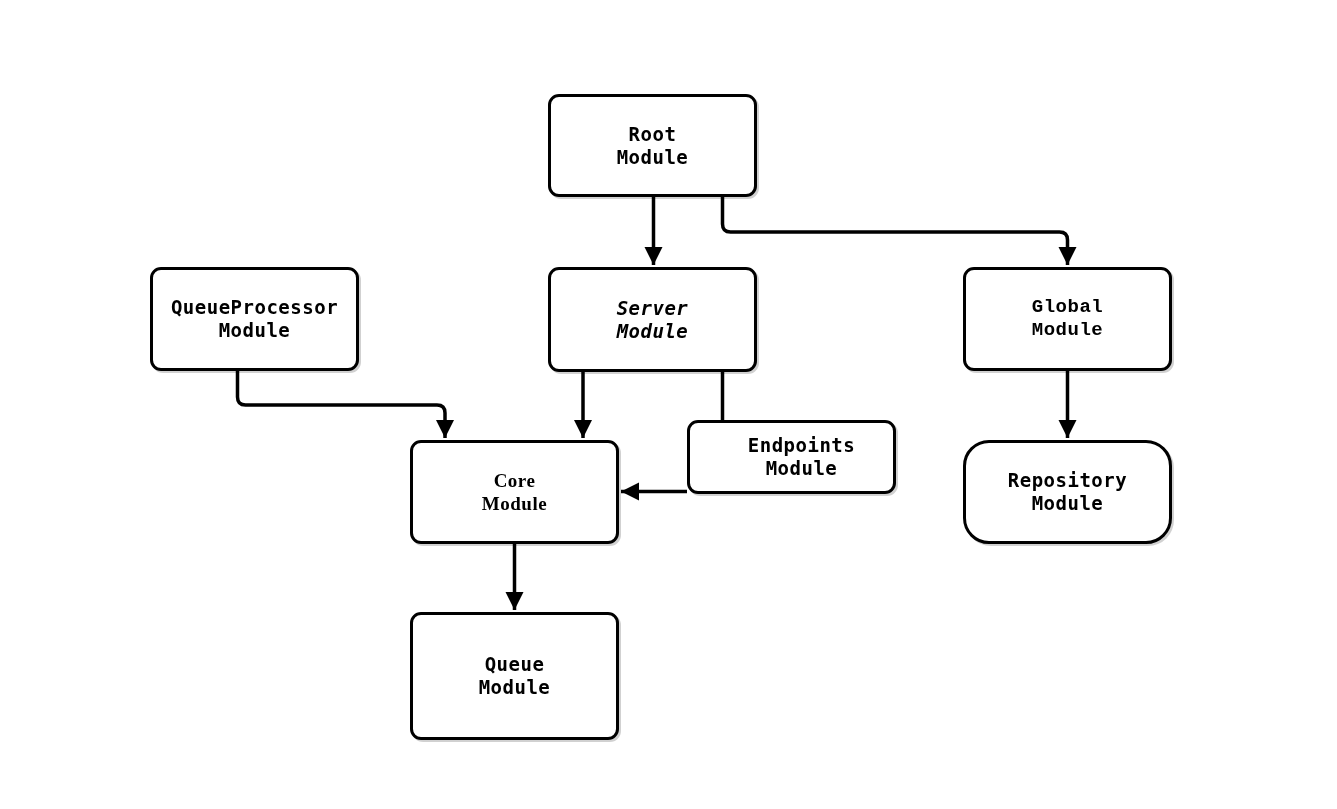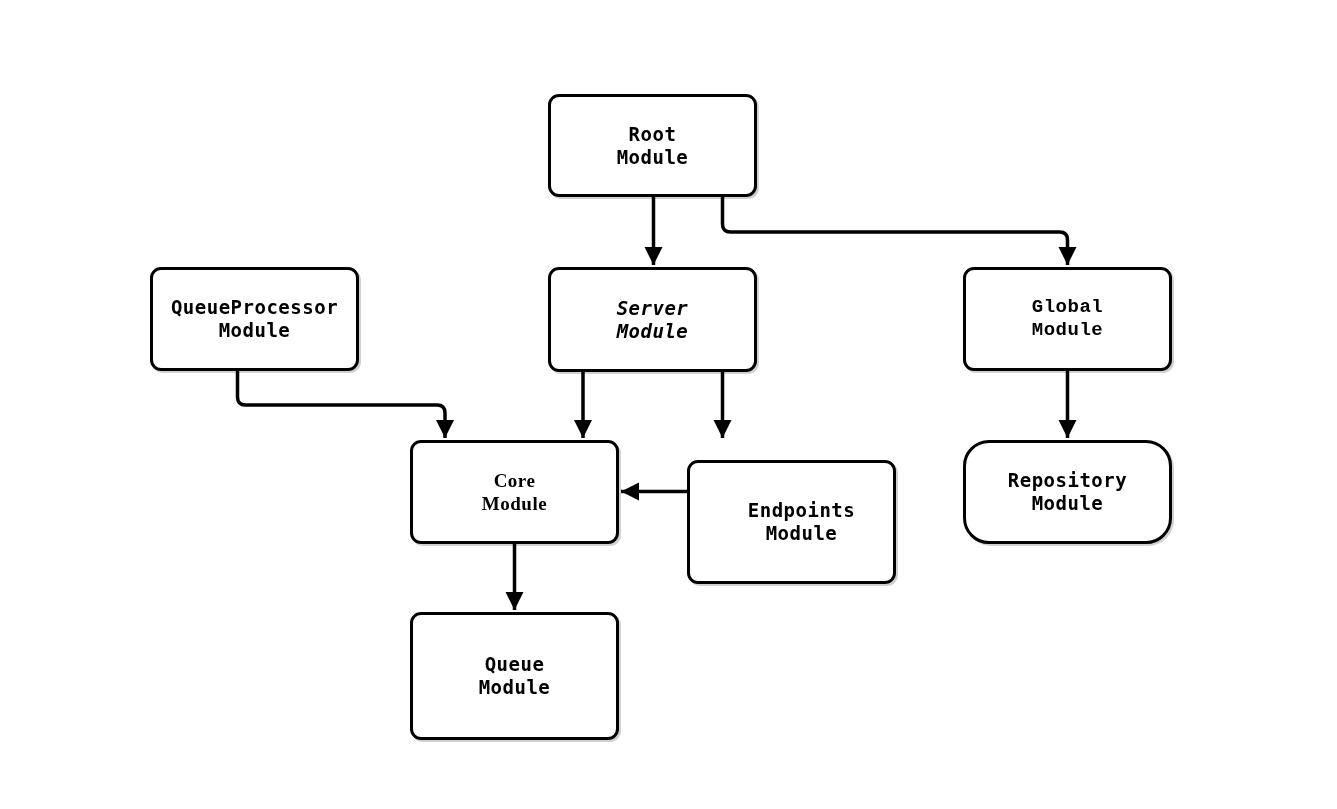--- a/index.html
+++ b/index.html
@@ -98,21 +98,21 @@
   <div class="node" style="left:963px; top:267px; height:104px;font-family:Liberation Mono, monospace;">
     <span class="label">Global
 Module</span>
   </div>
 
   <div class="node" style="left:410px; top:440px; height:104px;font-family:Liberation Serif, serif;">
     <span class="label">Core
 Module</span>
   </div>
 
-  <div class="node" style="left:687px; top:460px; height:124px;padding-left:20px;">
+  <div class="node" style="left:687px; top:420px; height:74px;padding-left:20px;">
     <span class="label">Endpoints
 Module</span>
   </div>
 
   <div class="node" style="left:963px; top:440px; height:104px;border-radius:26px;">
     <span class="label">Repository
 Module</span>
   </div>
 
   <div class="node" style="left:410px; top:612px; height:128px;">

